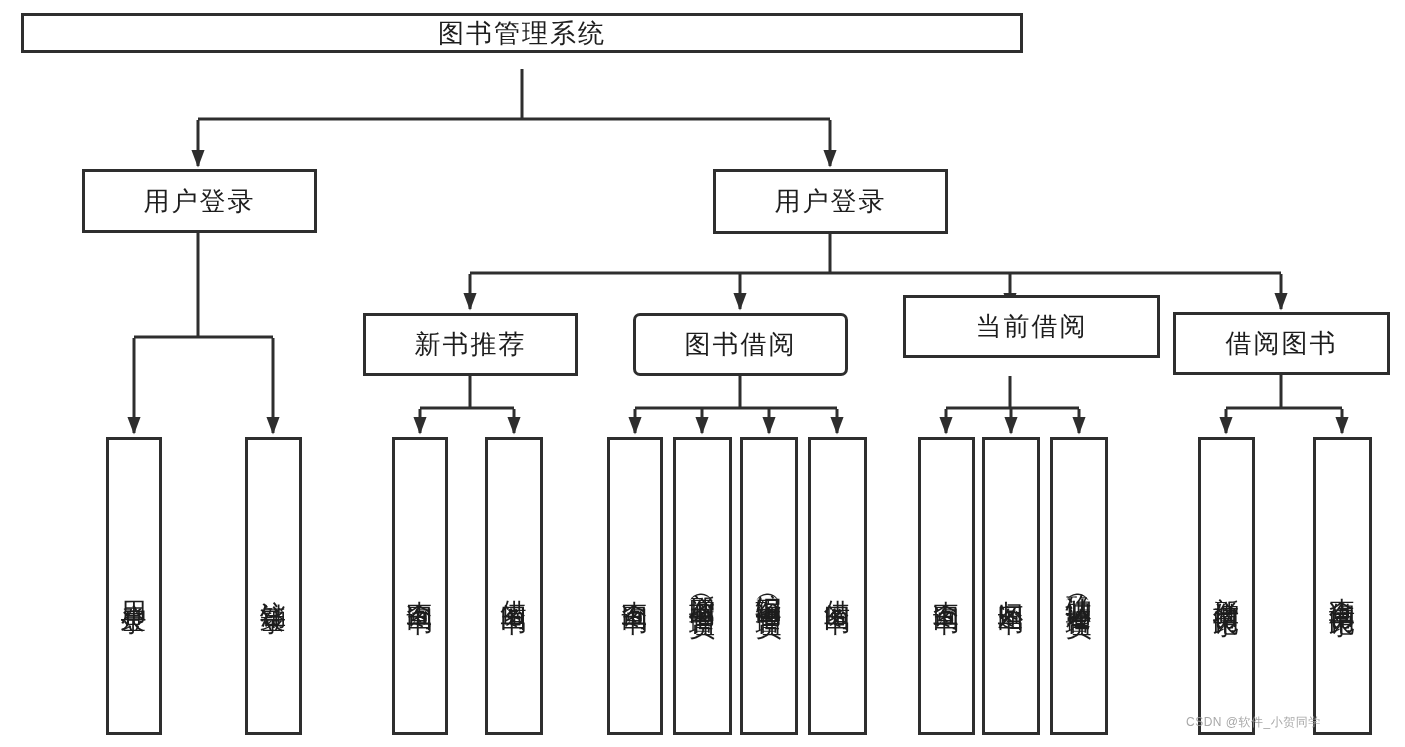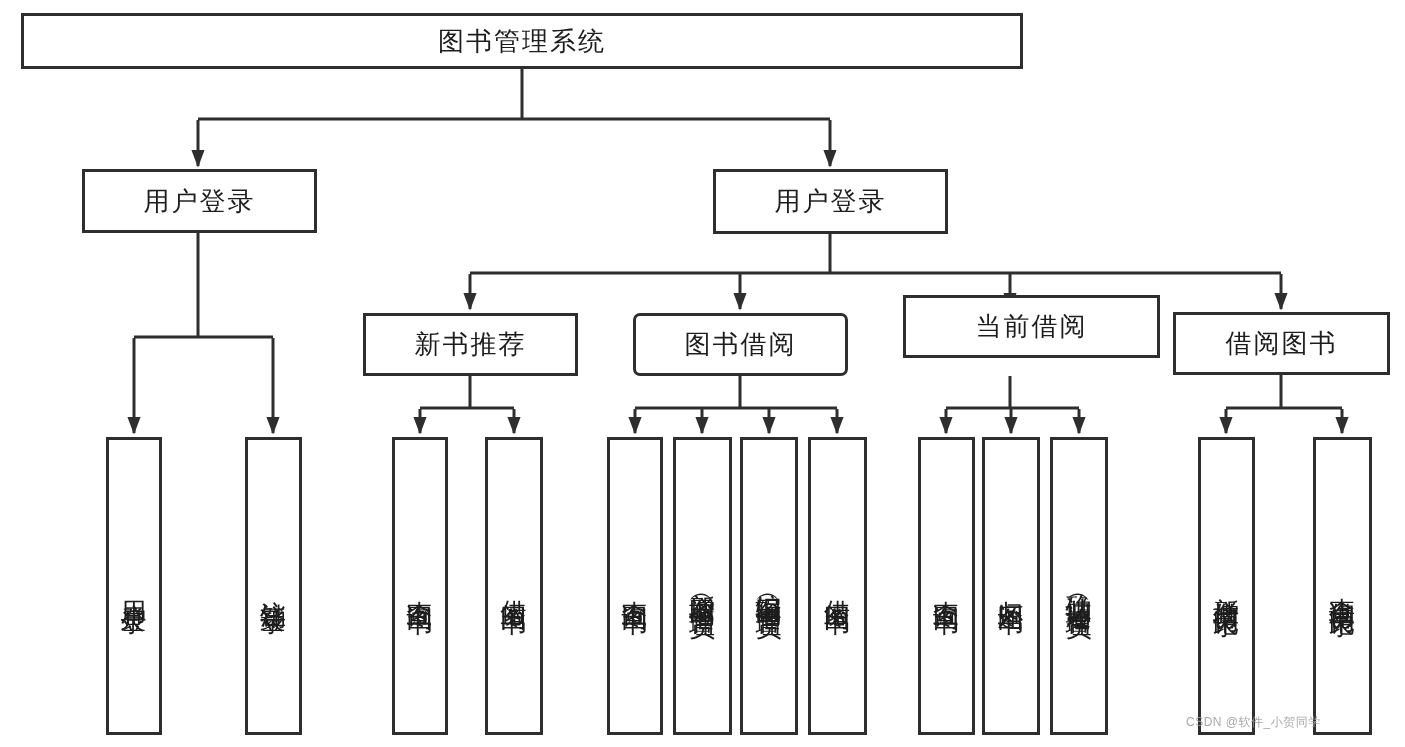--- a/index.html
+++ b/index.html
@@ -106,21 +106,21 @@
       <path d="M946,409 V433" marker-end="url(#arrow)"></path>
       <path d="M1011,409 V433" marker-end="url(#arrow)"></path>
       <path d="M1079,409 V433" marker-end="url(#arrow)"></path>
 
       <path d="M1281,375 V408 M1226,408 H1342"></path>
       <path d="M1226,409 V433" marker-end="url(#arrow)"></path>
       <path d="M1342,409 V433" marker-end="url(#arrow)"></path>
     </g>
   </svg>
 
-  <div class="node" style="left:21px; top:13px; width:1002px; height:56px;">
+  <div class="node" style="left:21px; top:13px; width:1002px; height:40px;">
     <span class="hlabel">图书管理系统</span>
   </div>
 
   <div class="node" style="left:82px; top:169px; width:235px; height:64px;">
     <span class="hlabel">用户登录</span>
   </div>
   <div class="node" style="left:713px; top:169px; width:235px; height:65px;">
     <span class="hlabel">用户登录</span>
   </div>
 

